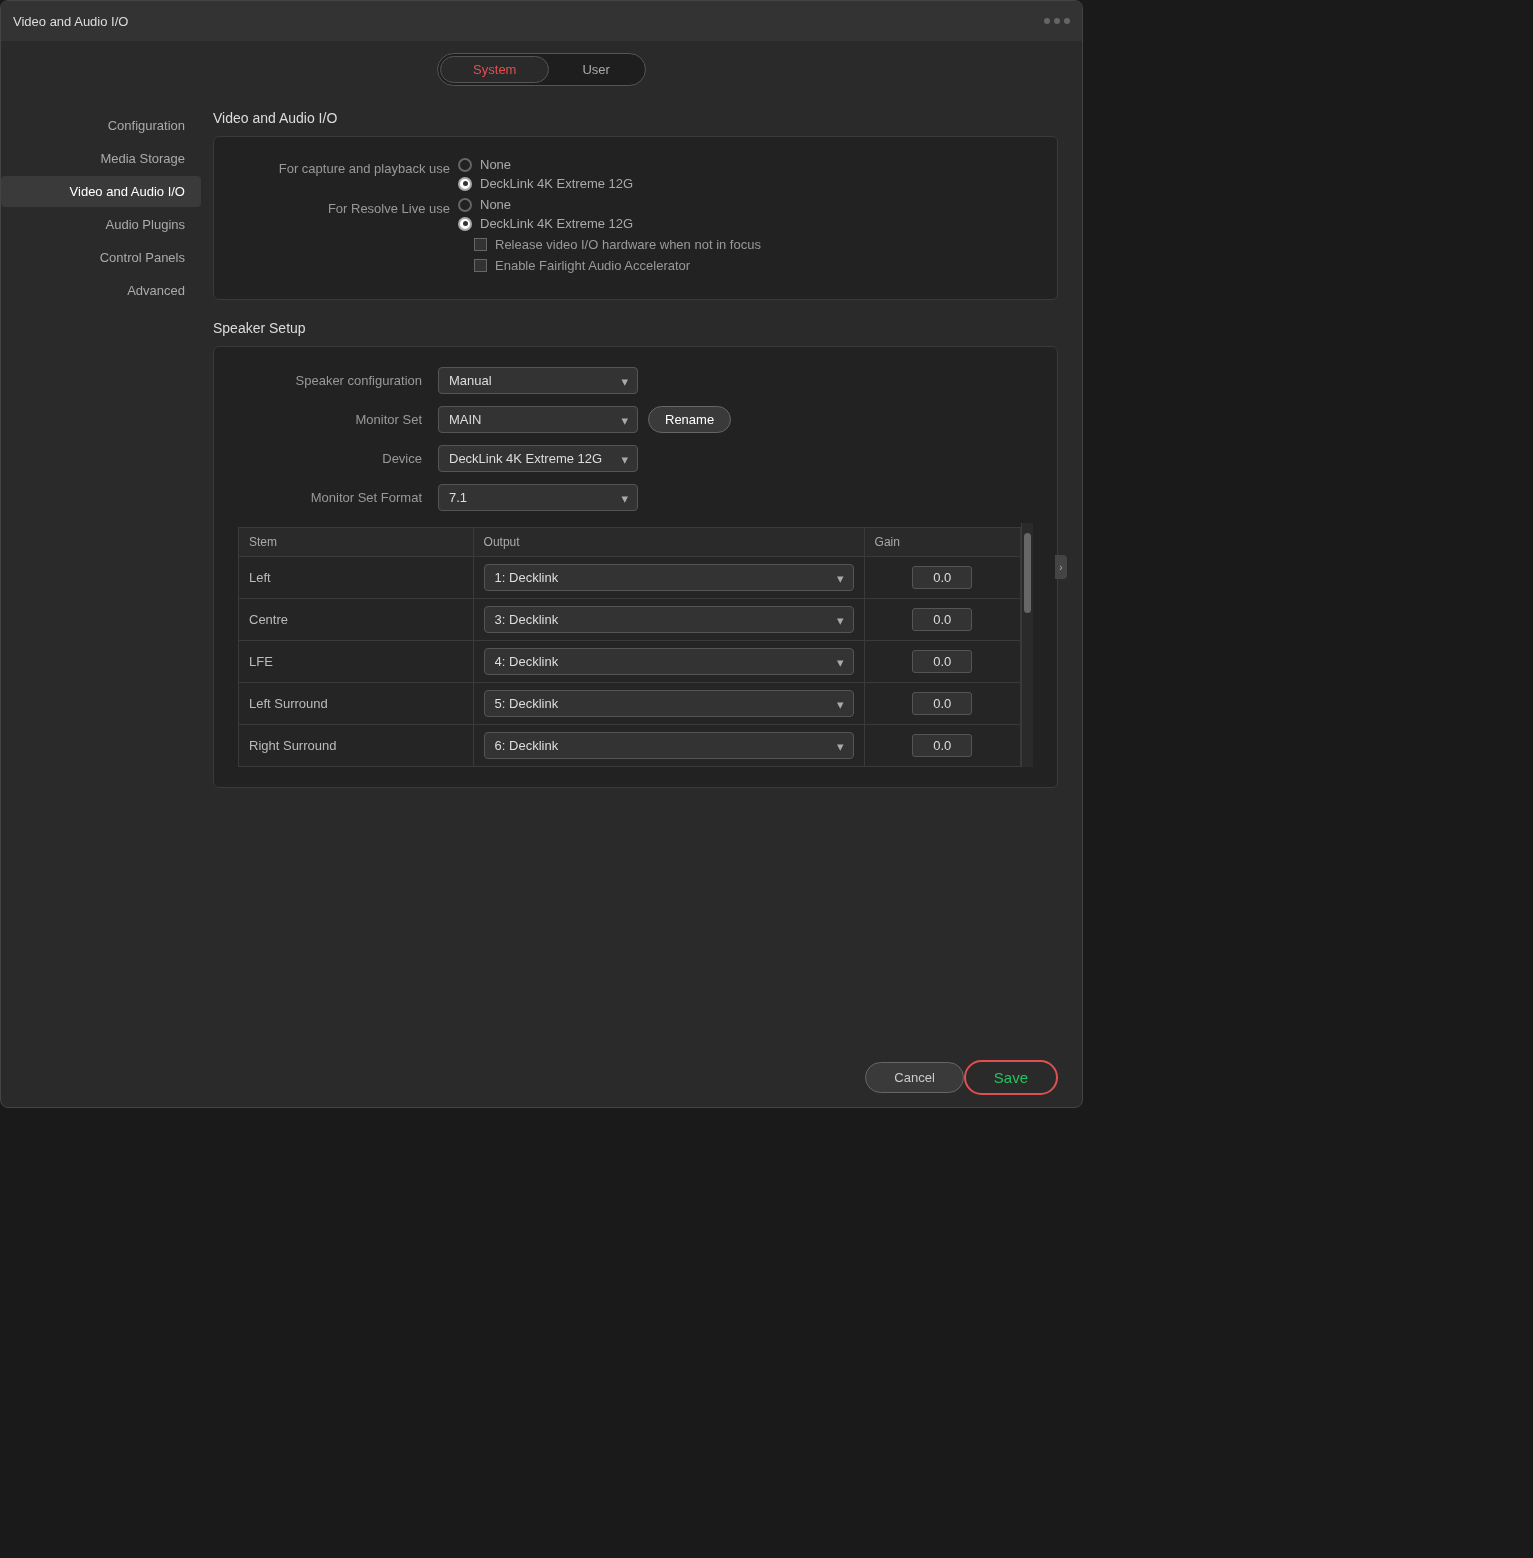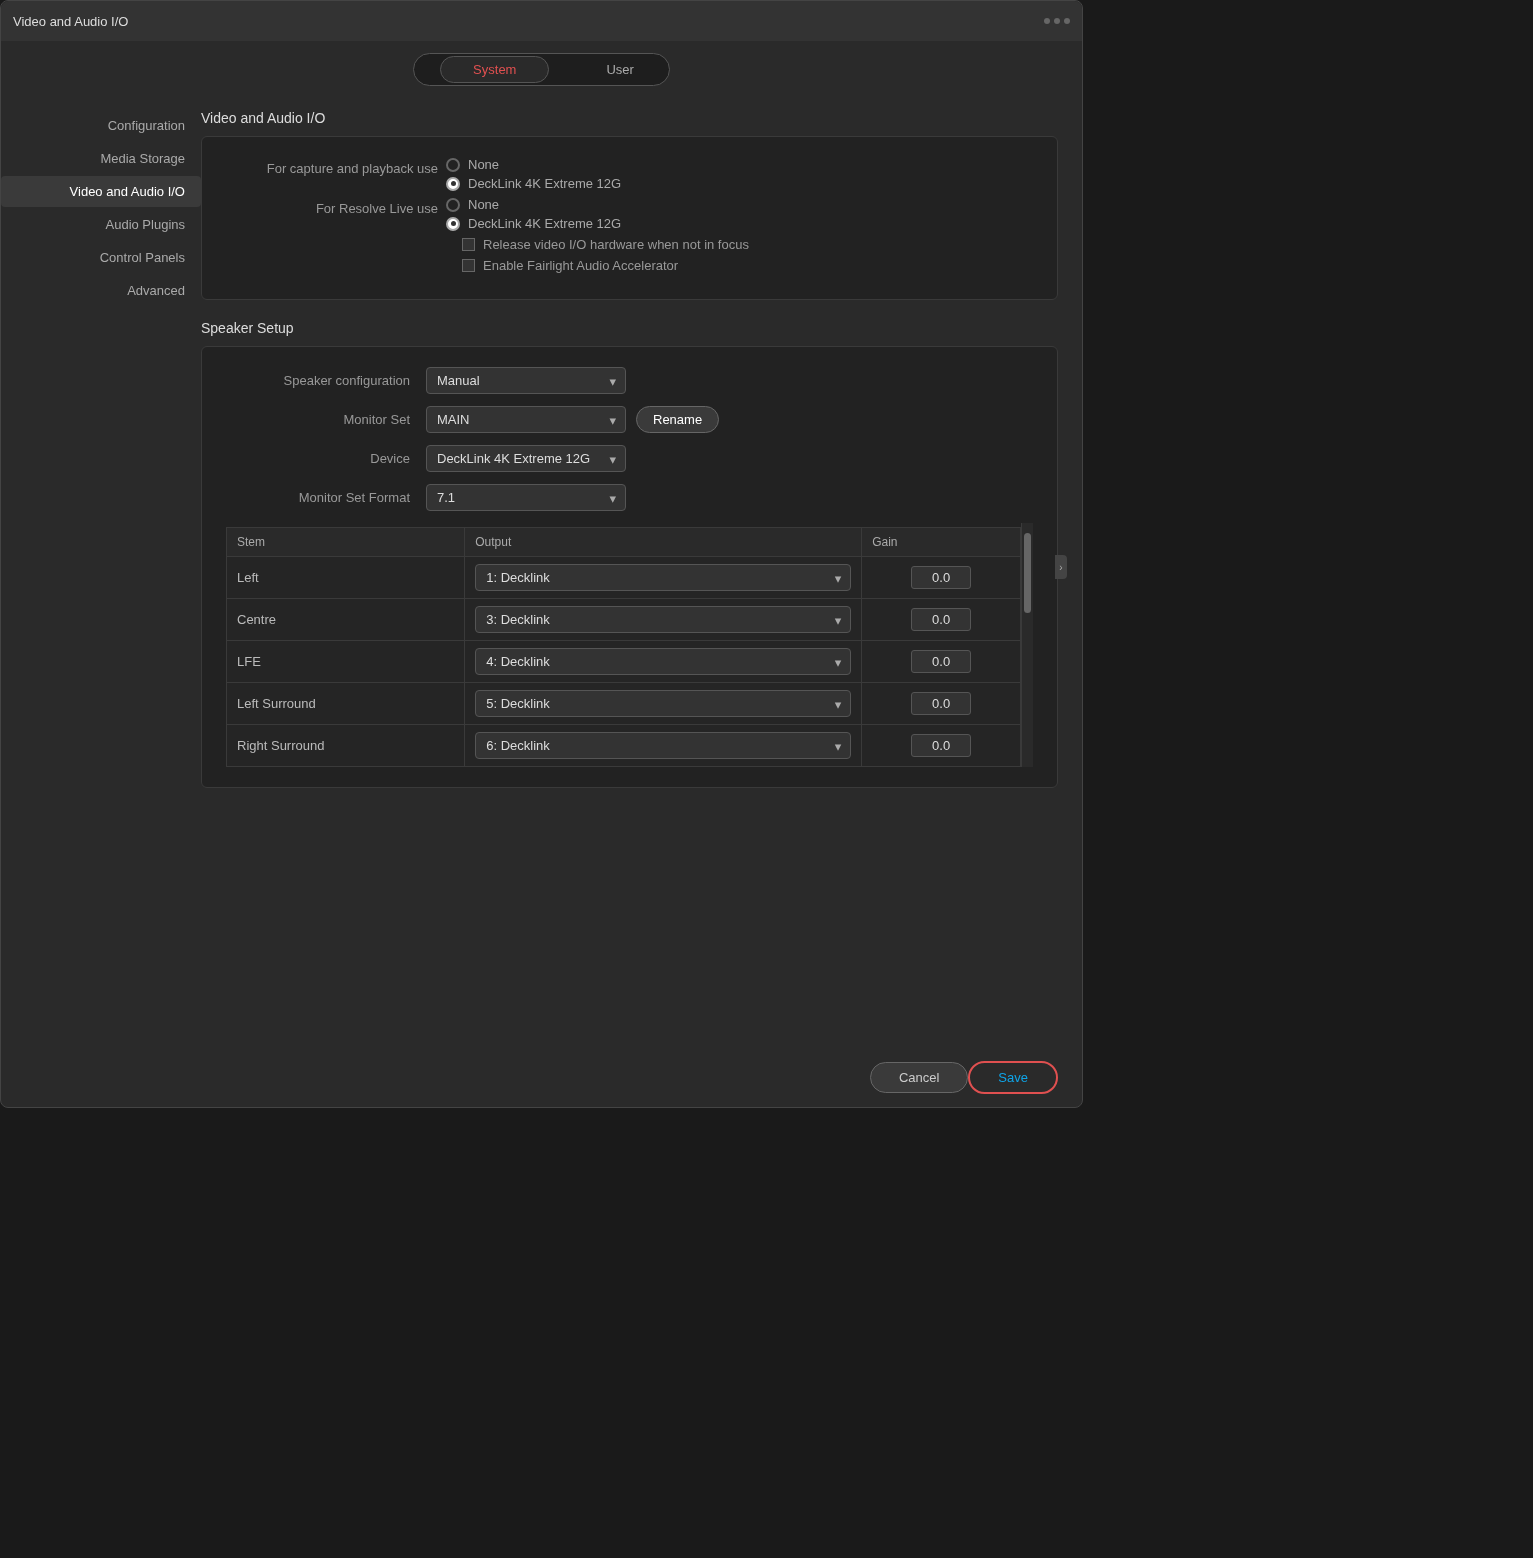--- a/index.html
+++ b/index.html
@@ -59,36 +59,36 @@
       padding: 2px;
       border: 1px solid #555;
     }
     .tab-btn {
       padding: 5px 32px;
       border-radius: 18px;
       border: none;
       cursor: pointer;
       font-size: 13px;
       font-weight: 500;
-      margin-left: 24px;
     }
     .tab-btn.active {
       background: #2a2a2a;
       color: #e05050;
       border: 1px solid #555;
     }
     .tab-btn.inactive {
       background: transparent;
       color: #aaa;
       border: 1px solid transparent;
     }
     .main-content {
       display: flex;
       flex: 1;
       overflow: hidden;
+      gap: 12px;
     }
     .sidebar {
       width: 200px;
       flex-shrink: 0;
       padding: 16px 0;
       display: flex;
       flex-direction: column;
       gap: 2px;
     }
     .sidebar-item {
@@ -303,22 +303,22 @@
       border-radius: 20px;
       color: #ccc;
       font-size: 13px;
       padding: 7px 28px;
       cursor: pointer;
     }
     .save-btn {
       background: transparent;
       border: 2px solid #e05050;
       border-radius: 20px;
-      color: #0ea5e9;
-      font-size: 13px;
+      color: #22c55e;
+      font-size: 15px;
       padding: 7px 28px;
       cursor: pointer;
       font-weight: 500;
     }
     .expand-arrow {
       position: absolute;
       right: -10px;
       top: 50%;
       transform: translateY(-50%);
       width: 12px;

